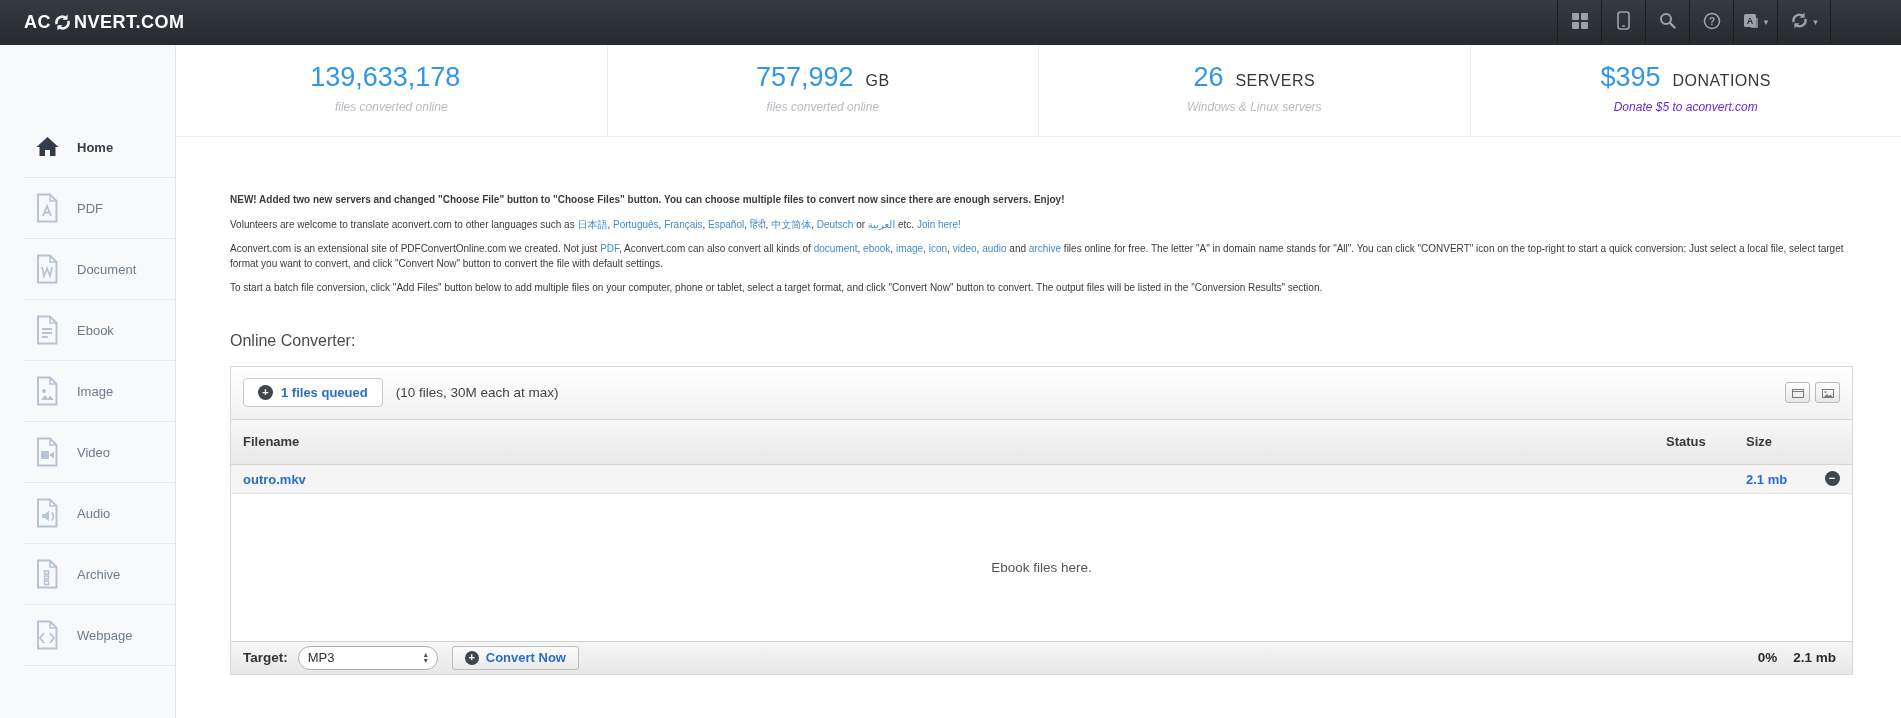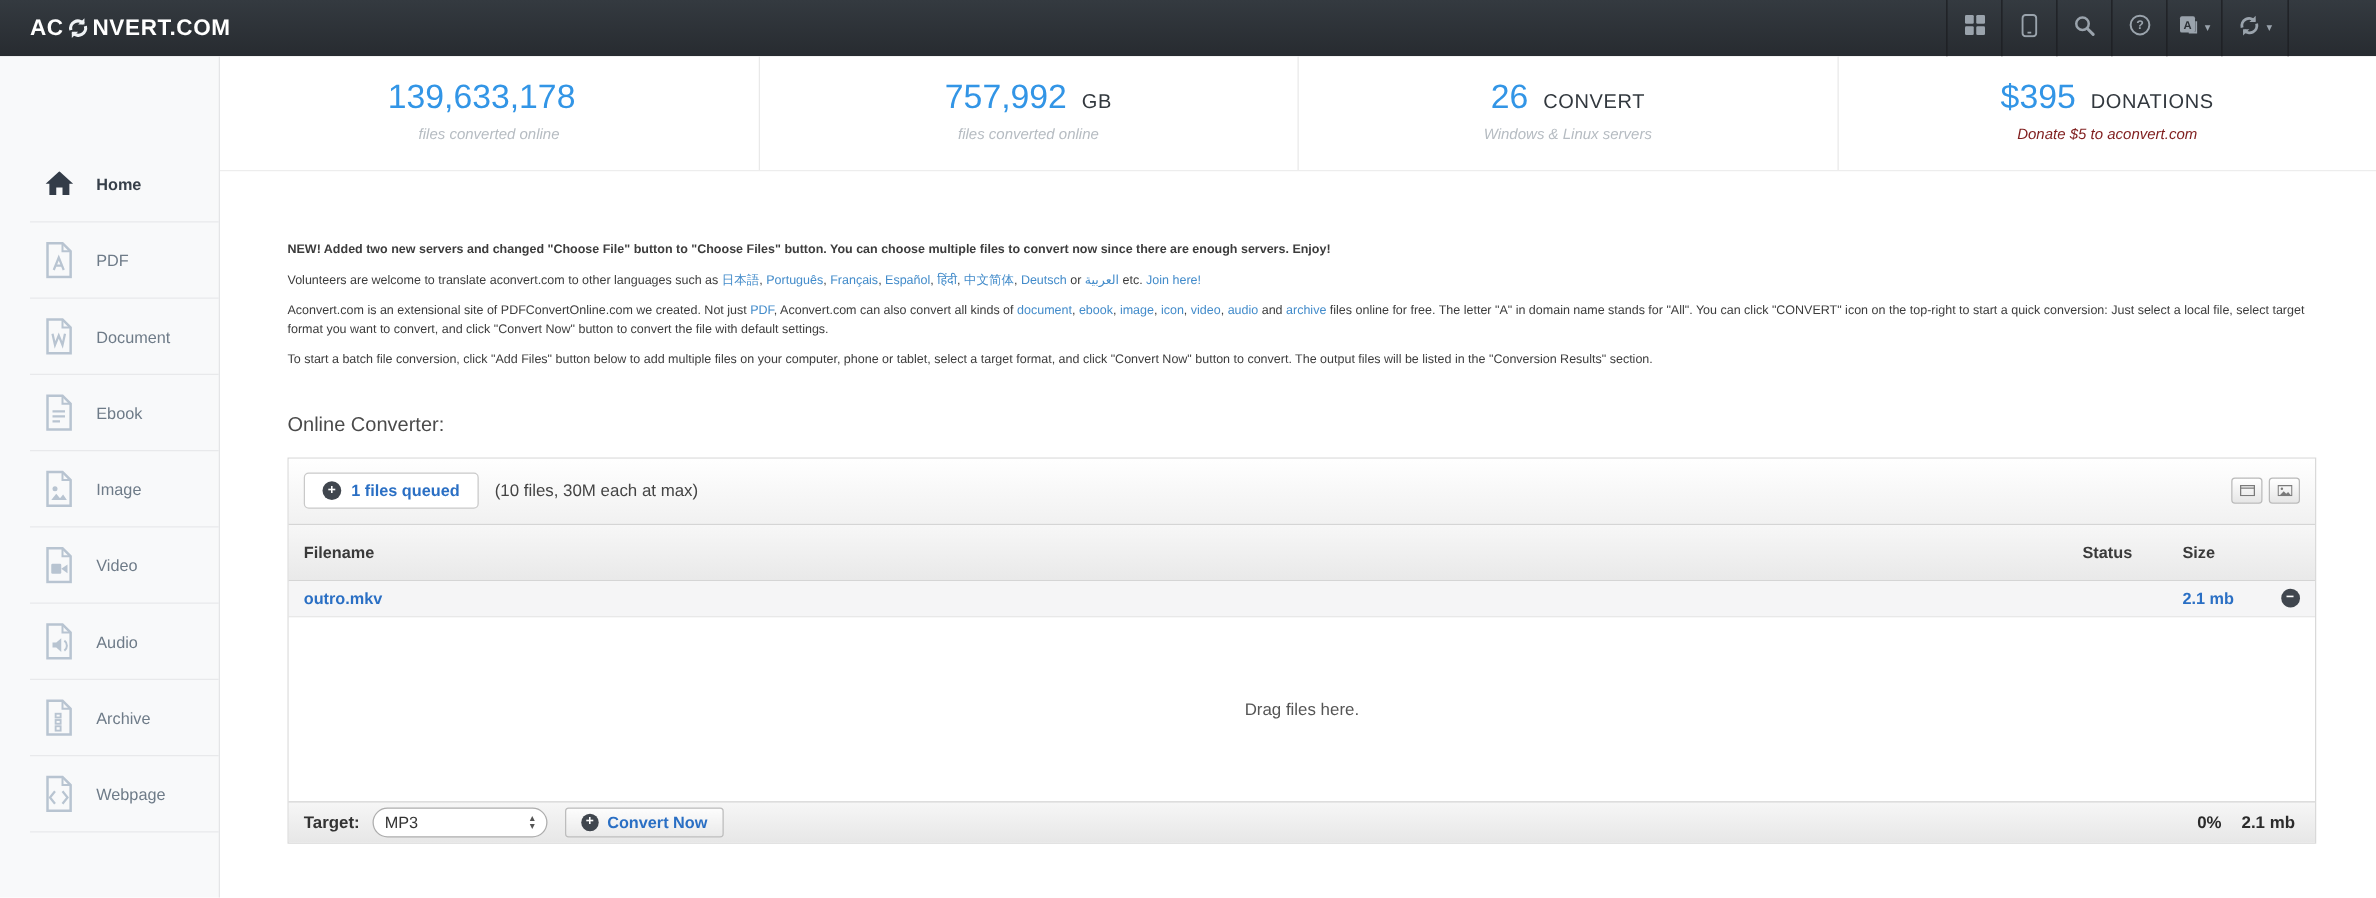--- a/index.html
+++ b/index.html
@@ -16,21 +16,21 @@
   .caret { color:#9aa3ac; font-size:9px; line-height:1; }
 
   
   .stats-band { margin-left:176px; height:92px; background:#fff; display:flex; border-bottom:1px solid #ededed; }
   .stat { flex:1; text-align:center; padding-top:17px; }
   .stat + .stat { border-left:1px solid #e9e9e9; }
   .stat-line { display:flex; justify-content:center; align-items:baseline; gap:12px; }
   .stat-value { color:#3295e6; font-size:27px; font-weight:400; }
   .stat-unit { color:#32383e; font-size:16px; font-weight:400; letter-spacing:.5px; }
   .stat-sub { margin-top:7px; font-size:12px; font-style:italic; color:#b6bcc2; }
-  .stat-sub.link { color:#7f1d1d; cursor:pointer; }
+  .stat-sub.link { color:#6d28d9; cursor:pointer; }
 
   
   .sidebar { position:absolute; left:0; top:45px; width:176px; bottom:0; background:#f8f9fa; border-right:1px solid #e4e5e7; padding-top:72px; }
   .side-item { height:60px; display:flex; align-items:center; padding-left:34px; gap:17px; cursor:pointer; }
   .side-sep { height:1px; background:#e8e9eb; margin-left:24px; }
   .s-label { font-size:13px; color:#6e7b88; }
   .side-item.active .s-label { color:#363f49; font-weight:bold; }
   .s-icon { display:inline-flex; width:26px; justify-content:center; }
 
   
@@ -165,21 +165,21 @@
   <div class="stat">
     <div class="stat-line">
       <span class="stat-value">757,992</span>
       <span class="stat-unit">GB</span>
     </div>
     <div class="stat-sub">files converted online</div>
   </div>
   <div class="stat">
     <div class="stat-line">
       <span class="stat-value">26</span>
-      <span class="stat-unit">CONVERT</span>
+      <span class="stat-unit">SERVERS</span>
     </div>
     <div class="stat-sub">Windows &amp; Linux servers</div>
   </div>
   <div class="stat">
     <div class="stat-line">
       <span class="stat-value">$395</span>
       <span class="stat-unit">DONATIONS</span>
     </div>
     <div class="stat-sub link">Donate $5 to aconvert.com</div>
   </div>
@@ -344,21 +344,21 @@
     <div class="file-row">
       <span class="col-filename"><span class="file-name">outro.mkv</span></span>
       <span class="col-status"></span>
       <span class="col-size"><span class="file-size">2.1 mb</span></span>
       <span class="col-action">
         <span class="minus-badge">−</span>
       </span>
     </div>
 
     <div class="drop-zone">
-      <span class="drop-hint">Drag files here.</span>
+      <span class="drop-hint">Ebook files here.</span>
     </div>
 
     <div class="conv-footer">
       <span class="target-label">Target:</span>
       <div class="select-box">
         <span>MP3</span>
         <span class="sel-carets">
           <span>▴</span>
           <span>▾</span>
         </span>

